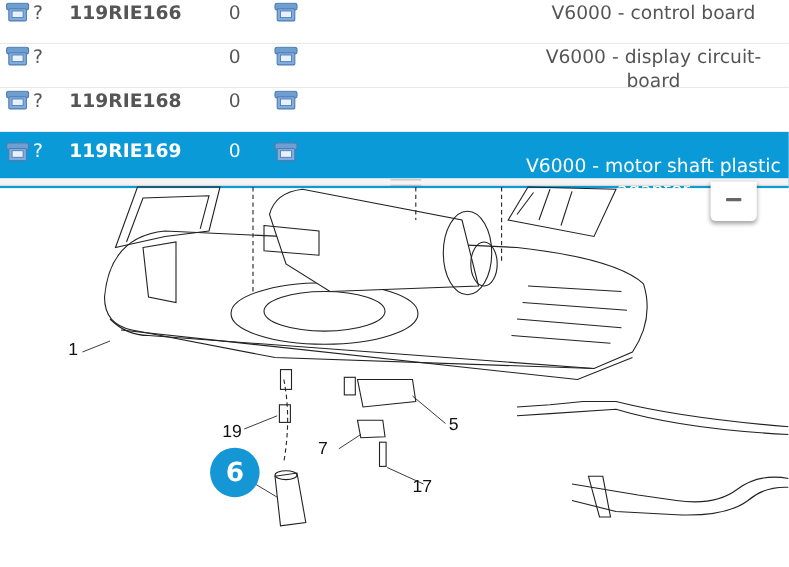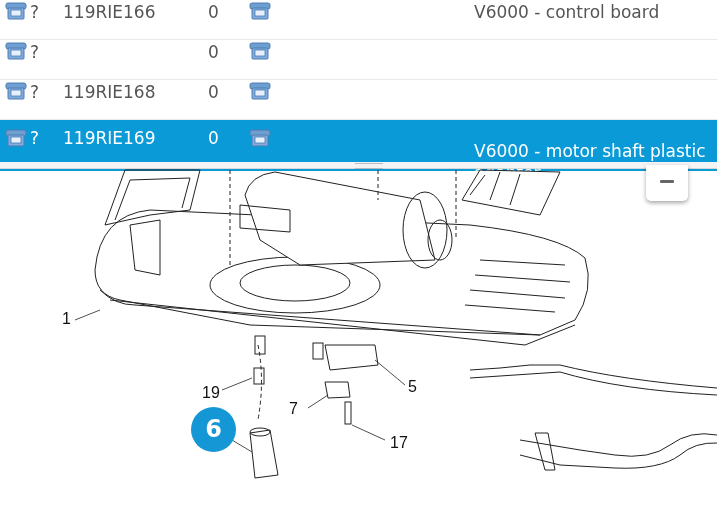--- a/index.html
+++ b/index.html
@@ -3,24 +3,24 @@
 <meta charset="utf-8">
 <style>
   html, body { margin:0; padding:0; }
   body { width:717px; height:515px; overflow:hidden; background:#ffffff; font-family:"DejaVu Sans", "Liberation Sans", sans-serif; position:relative; }
   .table { position:absolute; left:0; top:0; width:717px; }
   .row { position:relative; height:39px; border-bottom:1px solid #e9e9e9; color:#555; font-size:17px; background:#fff; }
   .row.selected { background:#0a9ad7; color:#ffffff; height:51px; border-bottom:none; }
   .cell { position:absolute; top:2px; line-height:22px; white-space:nowrap; }
   .c-icon { left:5px; top:3px; width:22px; height:18px; }
   .c-q { left:30px; }
-  .c-code { left:63px; }
+  .c-code { left:63px;font-weight:bold; }
   .c-qty { left:208px; }
   .c-icon2 { left:249px; top:3px; width:22px; height:18px; }
-  .c-desc { left:474px; width:240px; white-space:normal; line-height:22px; }
+  .c-desc { left:474px; width:240px; white-space:normal; line-height:22px;text-align:center; }
   .row.selected .c-desc { top:20px; }
   .row:not(.selected) .cell:not(.c-icon):not(.c-icon2) { top:1px; }
   .row .c-icon, .row .c-icon2 { top:2px; }
   .row.selected .c-icon, .row.selected .c-icon2 { top:9px; }
   .row.selected .c-q, .row.selected .c-code, .row.selected .c-qty { top:7px; }
   .splitter { position:absolute; left:0; top:162px; width:717px; height:6px; background:#f4f4f4; border-bottom:1px solid #d8d8d8; z-index:3; }
   .grip { position:absolute; left:355px; top:1px; width:28px; height:4px; border-top:1px solid #bbb; border-bottom:1px solid #bbb; }
   .diagram { position:absolute; left:0; top:168px; width:717px; height:347px; overflow:hidden; }
   .zoom-out { position:absolute; left:646px; top:165px; width:42px; height:36px; background:#fff; border-radius:0 0 5px 5px; box-shadow:0 2px 4px rgba(0,0,0,0.35); z-index:4; cursor:pointer; }
   .zoom-out span { position:absolute; left:14px; top:15px; width:14px; height:3px; background:#666; border-radius:1px; }
@@ -55,20 +55,21 @@
   </div>
   <div class="row">
     <svg class="cell c-icon">
         <use href="#phone"></use>
       </svg>
     <span class="cell c-q">?</span>
     <span class="cell c-qty">0</span>
     <svg class="cell c-icon2">
         <use href="#phone"></use>
       </svg>
+    <span class="cell c-desc">V6000 - display circuit-board</span>
   </div>
   <div class="row">
     <svg class="cell c-icon">
         <use href="#phone"></use>
       </svg>
     <span class="cell c-q">?</span>
     <span class="cell c-code">119RIE168</span>
     <span class="cell c-qty">0</span>
     <svg class="cell c-icon2">
         <use href="#phone"></use>
@@ -145,17 +146,17 @@
     <path d="M75 320 L100 310" stroke-width="0.8"></path>
     <path d="M375 360 L405 385" stroke-width="0.8"></path>
     <path d="M222 390 L252 378" stroke-width="0.8"></path>
     <path d="M308 408 L328 395" stroke-width="0.8"></path>
     <path d="M352 425 L385 440" stroke-width="0.8"></path>
     <path d="M232 440 L252 452" stroke-width="0.8"></path>
   </svg>
   <span class="label" style="left:62px;top:142px">1</span>
   <span class="label" style="left:408px;top:210px">5</span>
   <span class="label" style="left:289px;top:232px">7</span>
-  <span class="label" style="left:390px;top:266px">17</span>
+  <span class="label" style="left:375px;top:266px">17</span>
   <span class="label" style="left:202px;top:216px">19</span>
 </div>
 
 <div class="callout">6</div>
 
 </body></html>

